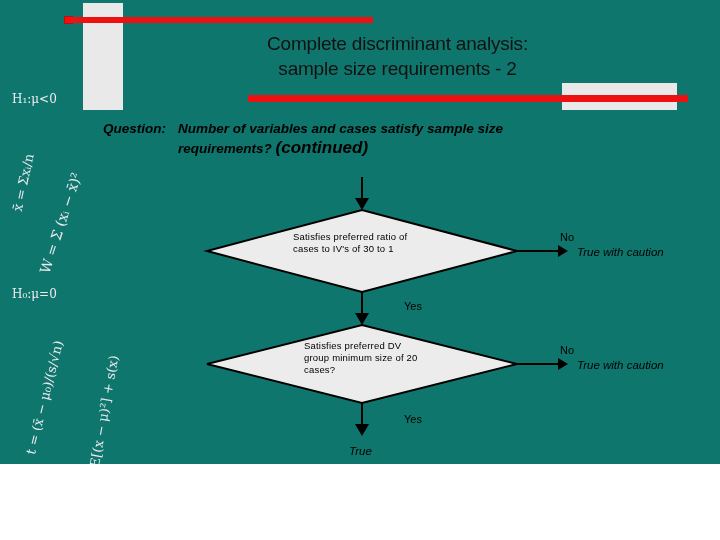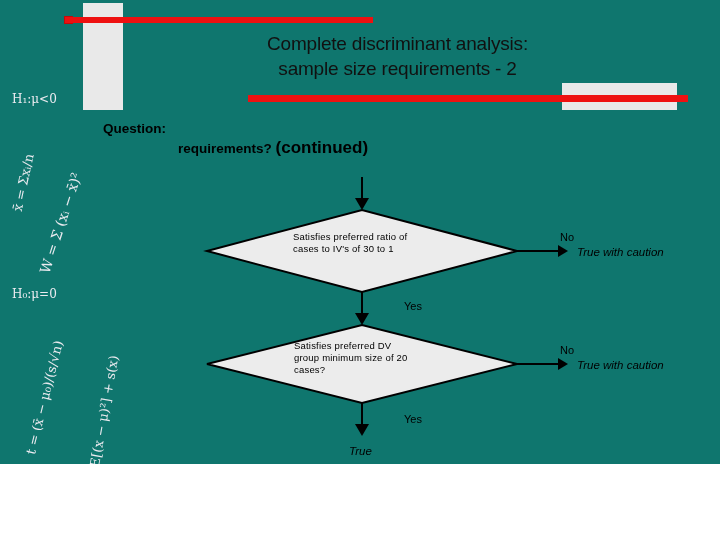--- a/index.html
+++ b/index.html
@@ -18,21 +18,21 @@
   .redline1{position:absolute;left:65px;top:17px;width:308px;height:6px;background:#ee1111;}
   .redcap{position:absolute;left:64px;top:16px;width:9px;height:8px;background:#c40b0b;}
   .redline2{position:absolute;left:248px;top:95px;width:440px;height:7px;background:#ee1111;}
   .title{
     position:absolute;left:85px;top:31px;width:625px;text-align:center;
     font-size:19px;line-height:25px;color:#111;letter-spacing:-0.2px;
   }
   
   .question{
     position:absolute;left:103px;top:119px;display:flex;
-    font-size:13.5px;font-weight:bold;line-height:19px;
+    font-size:13.5px;font-weight:bold;line-height:19px;font-style:italic;
   }
   .q-label{width:75px;flex:0 0 75px;}
   .q-continued{font-size:17px;}
   
   .flow-svg{position:absolute;left:0;top:170px;width:720px;height:300px;}
   .d-text{
     position:absolute;font-size:9.5px;line-height:12px;letter-spacing:0.2px;
     white-space:pre-line;
   }
   .lbl{position:absolute;font-size:11px;line-height:13px;padding-left:33px;}
@@ -58,21 +58,21 @@
   <div class="redline2"></div>
 
   <div class="title">
     <div>Complete discriminant analysis:</div>
     <div>sample size requirements - 2</div>
   </div>
 
   <div class="question">
     <span class="q-label">Question:</span>
     <span>
-      <br>
+      <span>Number of variables and cases satisfy sample size</span><br>
       <span>requirements?</span>
       <span class="q-continued">(continued)</span>
     </span>
   </div>
 
   <svg class="flow-svg" viewBox="0 170 720 300">
 
     <line x1="362" y1="177" x2="362" y2="200" stroke="#000" stroke-width="2"></line>
     <polygon points="355,198 369,198 362,210" fill="#000"></polygon>
 
@@ -92,21 +92,21 @@
     <line x1="362" y1="403" x2="362" y2="426" stroke="#000" stroke-width="2"></line>
     <polygon points="355,424 369,424 362,436" fill="#000"></polygon>
   </svg>
 
   <div class="d-text" style="left:293px;top:231px;width:160px;">Satisfies preferred ratio of
 cases to IV's of 30 to 1</div>
   <div class="lbl" style="left:527px;top:231px;">No</div>
   <div class="result" style="left:577px;top:245px;">True with caution</div>
   <div class="lbl" style="left:371px;top:300px;">Yes</div>
 
-  <div class="d-text" style="left:294px;top:340px;width:170px;">Satisfies preferred DV
+  <div class="d-text" style="left:304px;top:340px;width:170px;">Satisfies preferred DV
 group minimum size of 20
 cases?</div>
   <div class="lbl" style="left:527px;top:344px;">No</div>
   <div class="result" style="left:577px;top:358px;">True with caution</div>
   <div class="lbl" style="left:371px;top:413px;">Yes</div>
   <div class="result" style="left:349px;top:444px;">True</div>
 
 </div>
 
 </body></html>

